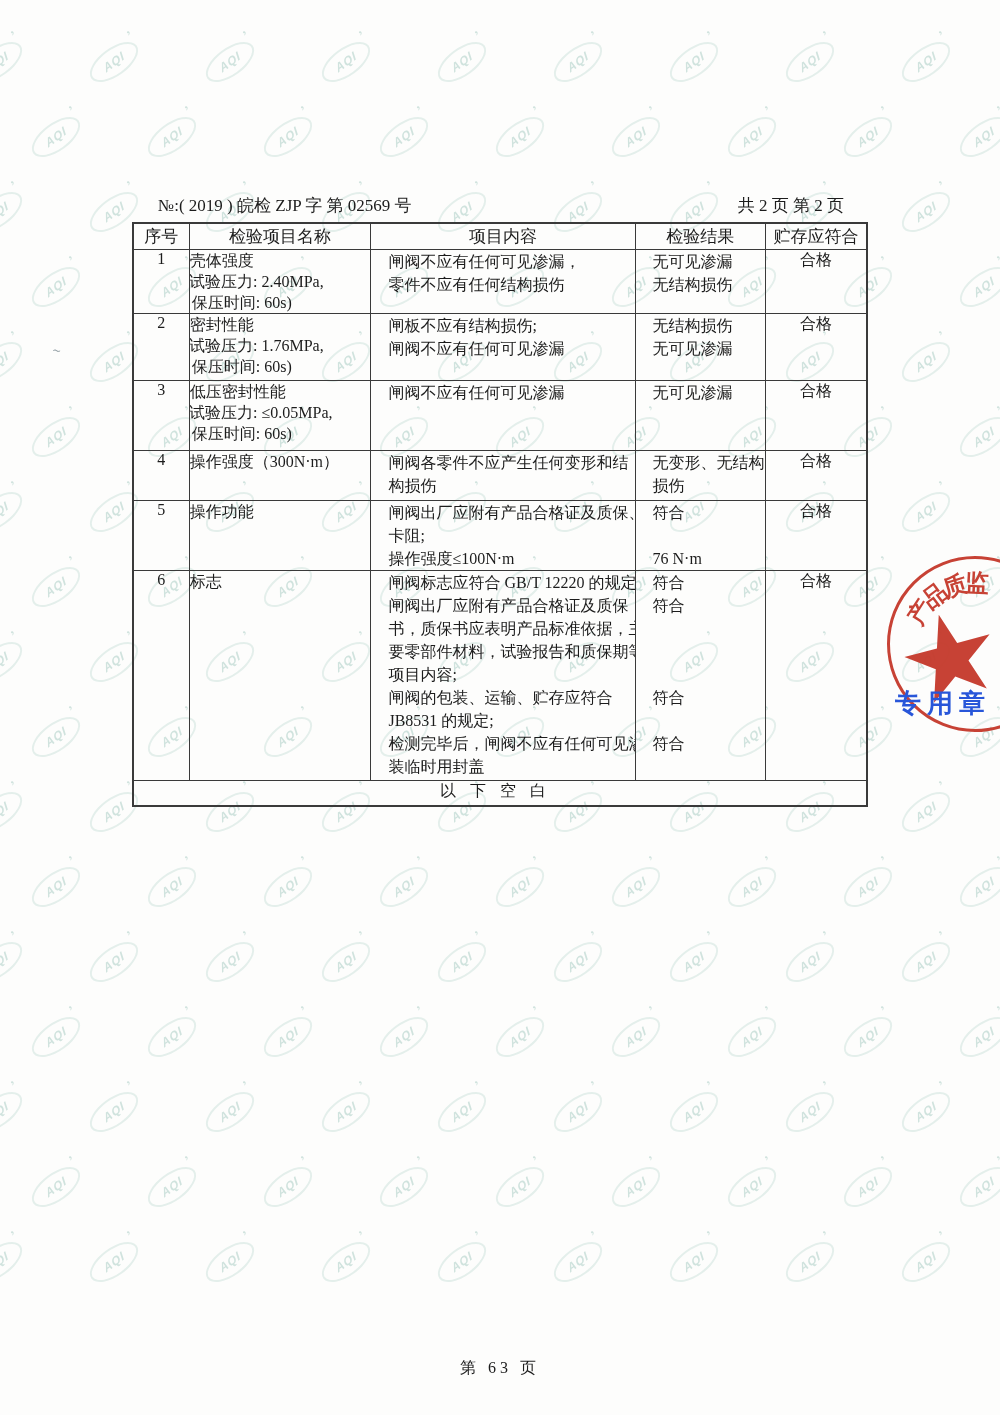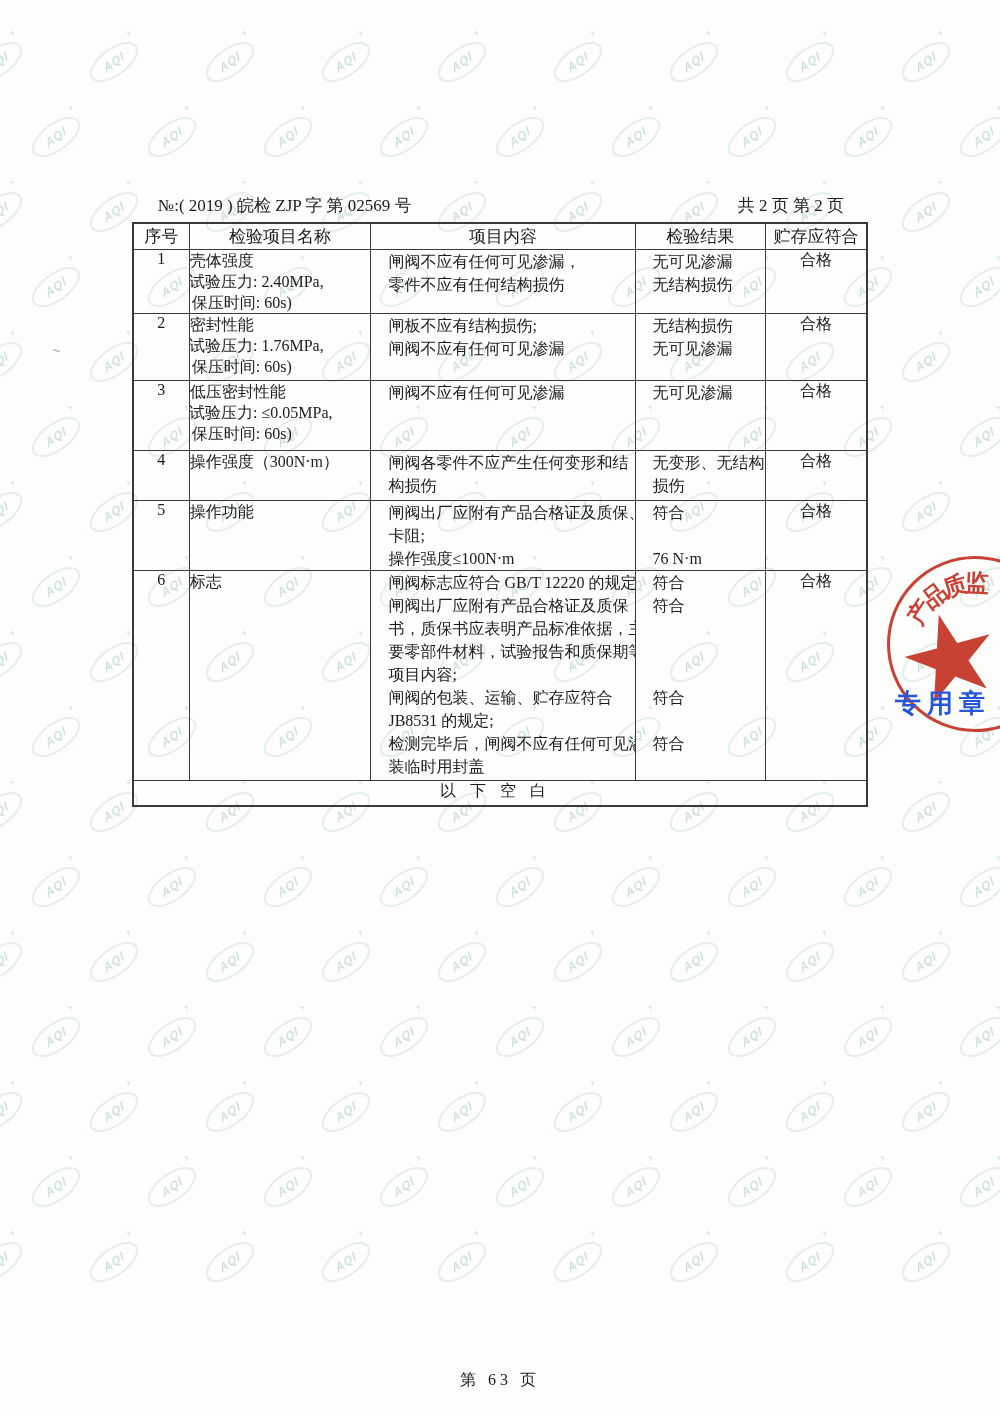--- a/index.html
+++ b/index.html
@@ -84,21 +84,21 @@
   .iline.l3{margin-left:2px;}
   .rline{line-height:23px;min-height:23px;white-space:nowrap;padding-left:17px;}
   td.c-blank{
     text-align:center;height:24px;vertical-align:middle;
     letter-spacing:14px;font-size:16px;padding-left:14px;
   }
 
   
   .footer{
     position:absolute;top:1358px;left:0;width:100%;
-    text-align:center;font-size:16px;letter-spacing:4px;z-index:2;margin-top:12px;
+    text-align:center;font-size:16px;letter-spacing:4px;z-index:2;
   }
 
   
   #stamp{
     position:absolute;left:887px;top:556px;width:176px;height:176px;
     z-index:3;opacity:.95;
   }
   #stamp .ring{
     position:absolute;inset:0;border:3.5px solid #c5392b;border-radius:50%;
   }

